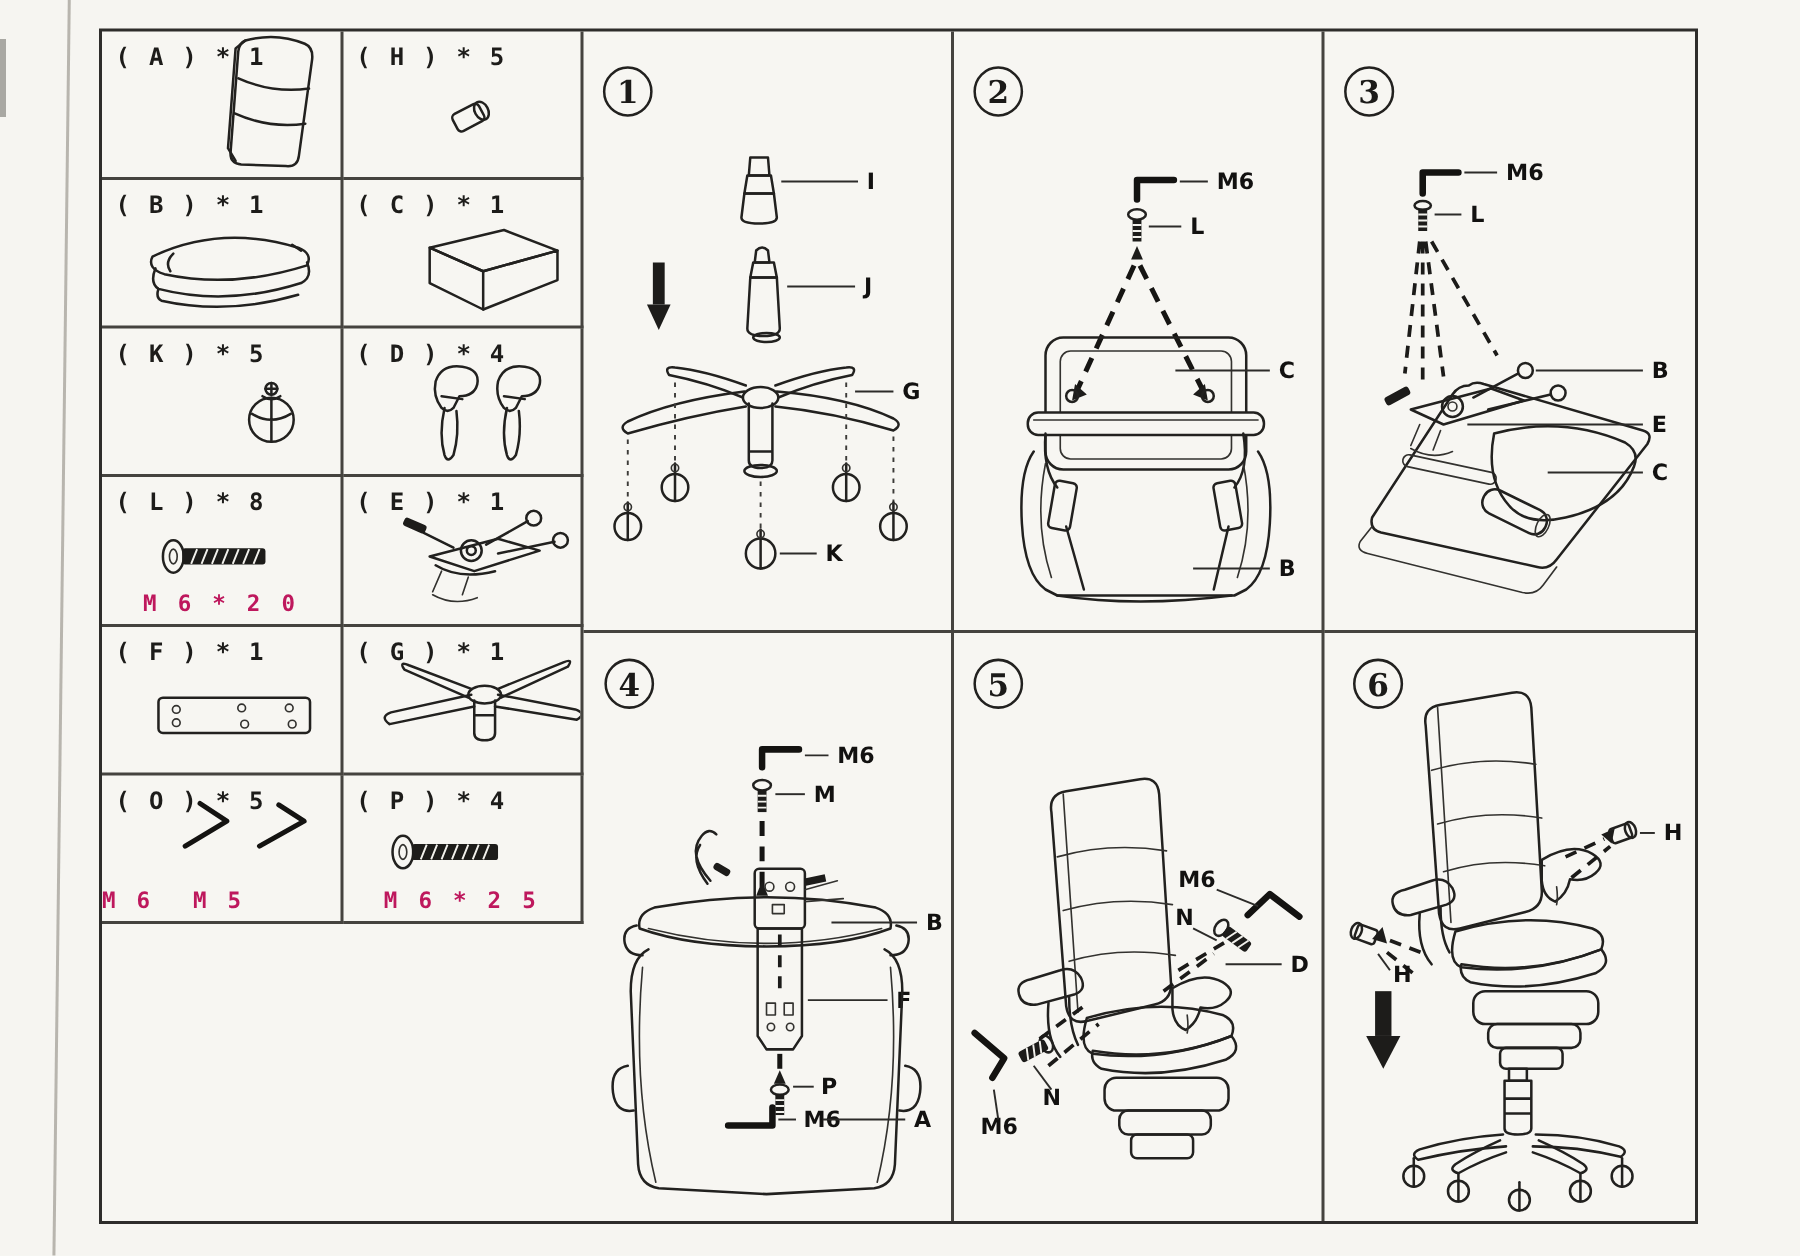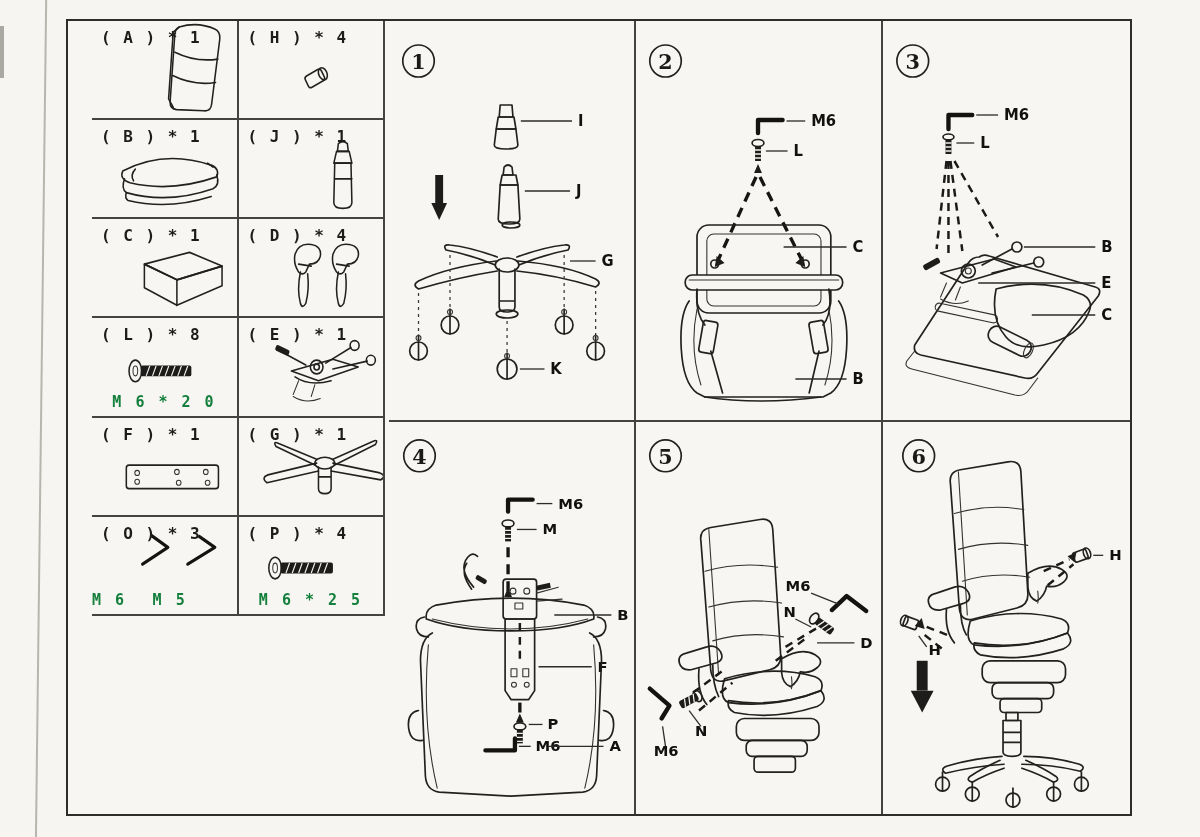--- a/index.html
+++ b/index.html
@@ -7,31 +7,31 @@
     width:1200px;height:837px;position:relative;overflow:hidden;
     background:#f6f5f1;
     font-family:"DejaVu Sans",sans-serif;
   }
   .page-edge{position:absolute;left:40px;top:-6px;width:2px;height:860px;
     background:#b8b5ae;transform:rotate(0.7deg);}
   .smudge{position:absolute;left:0;top:26px;width:4px;height:52px;background:#6a6862;opacity:.55;}
   .frame{position:absolute;left:66px;top:19px;width:1066px;height:797px;
     border:2px solid #2e2d2b;background:#f7f6f2;box-sizing:border-box;}
   
-  .parts{position:absolute;left:0;top:0;width:293px;height:100%;
-    display:grid;grid-template-columns:1fr 1fr;grid-template-rows:repeat(8,1fr);margin-left:24px;}
+  .parts{position:absolute;left:0;top:0;width:321px;height:100%;
+    display:grid;grid-template-columns:1fr 1fr;grid-template-rows:repeat(8,1fr);}
   .pcell{position:relative;border-right:2px solid #45433f;border-bottom:2px solid #45433f;box-sizing:border-box;}
   .pcell:nth-child(15),.pcell:nth-child(16){border-bottom:none;}
   .plabel{position:absolute;top:7px;left:9px;z-index:2;
     font-family:"DejaVu Sans Mono",monospace;font-weight:bold;font-size:16px;
     letter-spacing:1.5px;color:#1d1c1a;white-space:pre;}
   .plabel .muted{color:#a9a7a2;}
   .psize{position:absolute;bottom:5px;left:0;right:0;text-align:center;
     font-family:"DejaVu Sans Mono",monospace;font-weight:bold;font-size:15px;
-    letter-spacing:2.5px;color:#15803d;}
+    letter-spacing:2.5px;color:#be185d;}
   .psize.two{display:flex;justify-content:flex-start;gap:26px;}
   .part-art{position:absolute;inset:0;width:100%;height:100%;}
   
   .steps{position:absolute;left:321px;top:0;right:0;bottom:0;
     display:grid;grid-template-columns:repeat(3,1fr);grid-template-rows:401fr 392fr;}
   .panel{position:relative;border-right:2px solid #45433f;box-sizing:border-box;}
   .panel:nth-child(3n){border-right:none;}
   .panel.top{border-bottom:2px solid #45433f;}
   .step-art{position:absolute;inset:0;width:100%;height:100%;}
   
@@ -64,64 +64,65 @@
       <svg class="part-art" viewBox="0 0 160 99" preserveAspectRatio="none">
         <g class="ln" transform="rotate(6 112 50)">
           <path d="M92 8 q20 -8 40 -2 q6 2 6 10 l-2 66 q0 8 -8 8 l-30 2 q-8 0 -8 -8 l-2 -68 q0 -6 4 -8 z"></path>
           <path d="M90 34 q24 8 48 2 M90 58 q24 8 48 2"></path>
           <path d="M92 8 l-6 6 l2 68 l6 8"></path>
         </g>
       </svg>
     </div>
 
     <div class="pcell">
-      <div class="plabel">( H ) * 4</div>
+      <div class="plabel">( H ) * 5</div>
       <svg class="part-art" viewBox="0 0 160 99" preserveAspectRatio="none">
         <g class="ln" transform="rotate(-28 86 58)">
           <rect x="74" y="51" width="20" height="13" rx="3"></rect>
           <ellipse cx="94" cy="57.5" rx="4.5" ry="6.5"></ellipse>
         </g>
       </svg>
     </div>
 
     <div class="pcell">
       <div class="plabel">( B ) * 1</div>
       <svg class="part-art" viewBox="0 0 160 99" preserveAspectRatio="none">
         <g class="ln">
           <path d="M34 52 Q80 30 132 46 Q142 50 138 58 Q88 74 42 64 Q30 60 34 52 Z"></path>
           <path d="M36 60 q-4 10 2 14 q46 12 96 -4 q8 -4 4 -14"></path>
           <path d="M38 74 q-2 6 2 8 q44 10 92 -4"></path>
           <path d="M48 50 q-6 6 -2 12 M128 44 l6 4"></path>
         </g>
       </svg>
     </div>
 
-    <div class="pcell">
-      <div class="plabel">( J ) * 1</div>
-      <svg class="part-art" viewBox="0 0 160 99" preserveAspectRatio="none">
-        <g class="ln">
-          <path d="M110 24 q5 -4 10 0 l1 8 h-12 z"></path>
-          <path d="M108 32 h14 l3 12 h-20 z"></path>
-          <path d="M106 44 h18 l1 40 q0 6 -10 6 q-10 0 -10 -6 z"></path>
-          <path d="M106 60 h19"></path>
-        </g>
-      </svg>
-    </div>
 
     <div class="pcell">
       <div class="plabel">( C ) * 1</div>
       <svg class="part-art" viewBox="0 0 160 99" preserveAspectRatio="none">
         <g class="ln">
           <path d="M58 46 L108 34 L144 48 L94 62 Z"></path>
           <path d="M58 46 L94 62 L94 88 L58 70 Z"></path>
           <path d="M94 62 L144 48 L144 68 L94 88"></path>
         </g>
       </svg>
     </div>
 
+    <div class="pcell">
+      <div class="plabel">( K ) * 5</div>
+      <svg class="part-art" viewBox="0 0 160 99" preserveAspectRatio="none">
+        <g class="ln">
+          <circle cx="114" cy="62" r="15"></circle>
+          <path d="M114 47 V77 M101 58 q13 8 26 0"></path>
+          <circle cx="114" cy="41" r="4"></circle>
+          <path d="M110 41 h8 M114 37 v8"></path>
+          <path d="M108 46 q6 4 12 0"></path>
+        </g>
+      </svg>
+    </div>
 
     <div class="pcell">
       <div class="plabel">( D ) * 4</div>
       <svg class="part-art" viewBox="0 0 160 99" preserveAspectRatio="none">
         <g class="ln">
           <path d="M62 36 q4 -12 18 -10 q12 2 10 12 q-2 8 -12 8 l-4 8 q-4 4 -8 0 q-6 -8 -4 -18 z"></path>
           <path d="M68 54 q-4 18 0 32 q2 6 6 0 q4 -14 2 -30"></path>
           <path d="M66 46 l14 2"></path>
           <path d="M104 36 q4 -12 18 -10 q12 2 10 12 q-2 8 -12 8 l-4 8 q-4 4 -8 0 q-6 -8 -4 -18 z"></path>
           <path d="M110 54 q-4 18 0 32 q2 6 6 0 q4 -14 2 -30"></path>
@@ -185,21 +186,21 @@
           <path d="M104 46 L156 56 q8 3 1 7 L102 54"></path>
           <path d="M86 42 L44 26 q-7 -3 -3 3 L84 48"></path>
           <path d="M104 42 L148 24 q7 -3 3 3 L106 48"></path>
           <ellipse cx="95" cy="46" rx="11" ry="6"></ellipse>
           <path d="M88 50 V72 q0 5 7 5 q7 0 7 -5 V50 M88 60 h14"></path>
         </g>
       </svg>
     </div>
 
     <div class="pcell">
-      <div class="plabel">( O ) * 3</div>
+      <div class="plabel">( O ) * 5</div>
       <svg class="part-art" viewBox="0 0 160 99" preserveAspectRatio="none">
         <path class="key" style="stroke-width:3.4" d="M56 48 L84 31 L66 19"></path>
         <path class="key" style="stroke-width:3.4" d="M106 48 L136 31 L119 20"></path>
       </svg>
       <div class="psize two">
         <span>M 6</span>
         <span>M 5</span>
       </div>
     </div>
 

